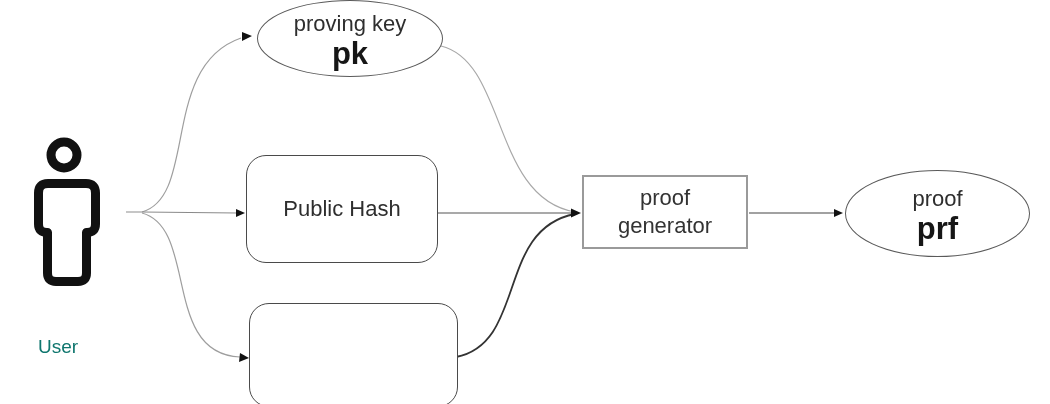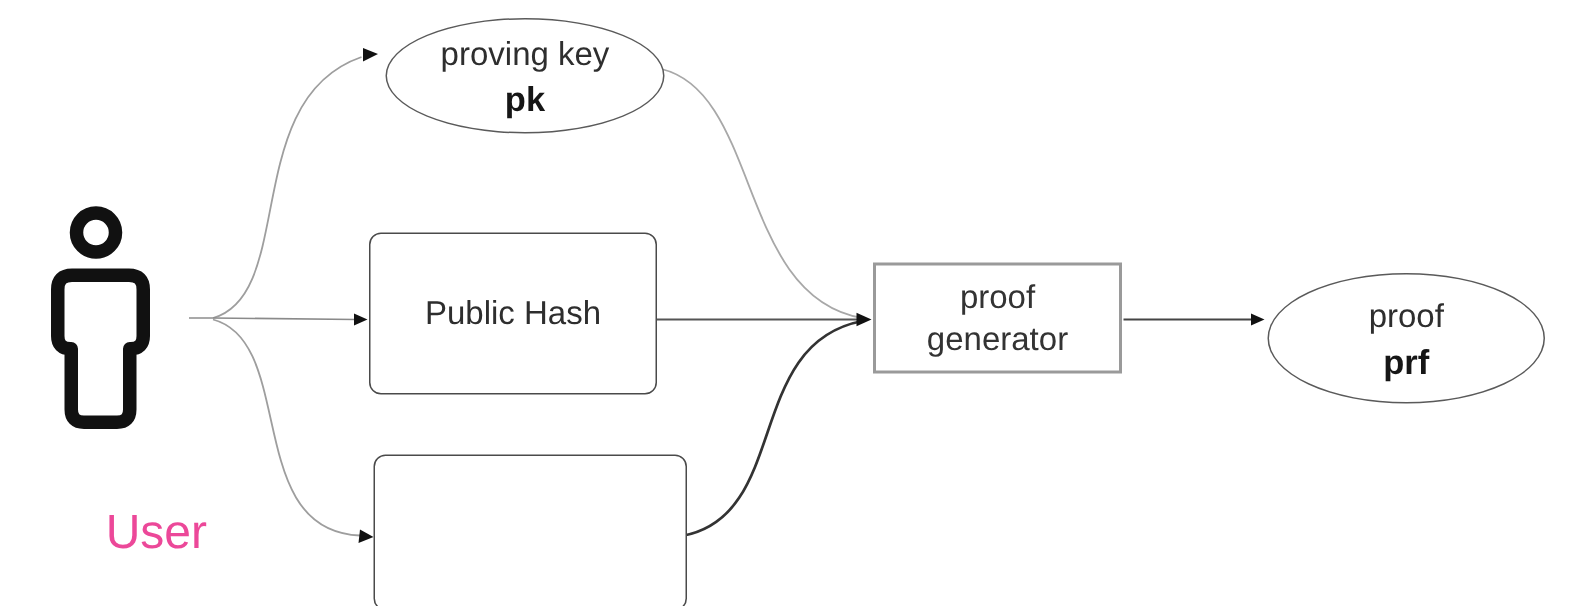--- a/index.html
+++ b/index.html
@@ -24,51 +24,50 @@
     text-align: center;
     background: #ffffff;
   }
   .node .l1 {
     font-size: 22px;
     line-height: 30px;
     color: #2e2e2e;
     white-space: nowrap;
   }
   .node .l2 {
-    font-size: 23px;
+    font-size: 31px;
     line-height: 30px;
     font-weight: bold;
     color: #161616;
     white-space: nowrap;
   }
   .ellipse {
     border: 1.4px solid #5a5a5a;
     border-radius: 50%;
-    margin-top: 12px;
   }
   .rounded-rect {
     border: 1.4px solid #4a4a4a;
-    border-radius: 8px;
+    border-radius: 20px;
   }
   .plain-rect {
     border: 2px solid #9a9a9a;
   }
   #node-proving-key   { left: 257px; top: 0px;   width: 186px; height: 77px; }
   #node-public-hash   { left: 246px; top: 155px; width: 192px; height: 108px; }
   #node-private       { left: 249px; top: 303px; width: 209px; height: 104px; padding-top: 14px; }
   #node-generator     { left: 582px; top: 175px; width: 166px; height: 74px; }
   #node-generator .l1, #node-generator .l2 { font-weight: normal; font-size: 22px; line-height: 28px; color: #333333; }
   #node-proof         { left: 845px; top: 170px; width: 185px; height: 87px; }
   #user-figure { position: absolute; left: 0; top: 0; }
   #user-label {
     position: absolute;
     left: 38px; top: 336px; width: 100px;
-    text-align: right;
-    font-size: 32px;
-    color: #ec4899;
+    text-align: left;
+    font-size: 19px;
+    color: #0f766e;
   }
   #connector-layer { position: absolute; left: 0; top: 0; }
 </style>
 </head>
 <body>
 
 <div id="stage">
 
   <svg id="connector-layer" width="1050" height="404" viewBox="0 0 1050 404">
 

